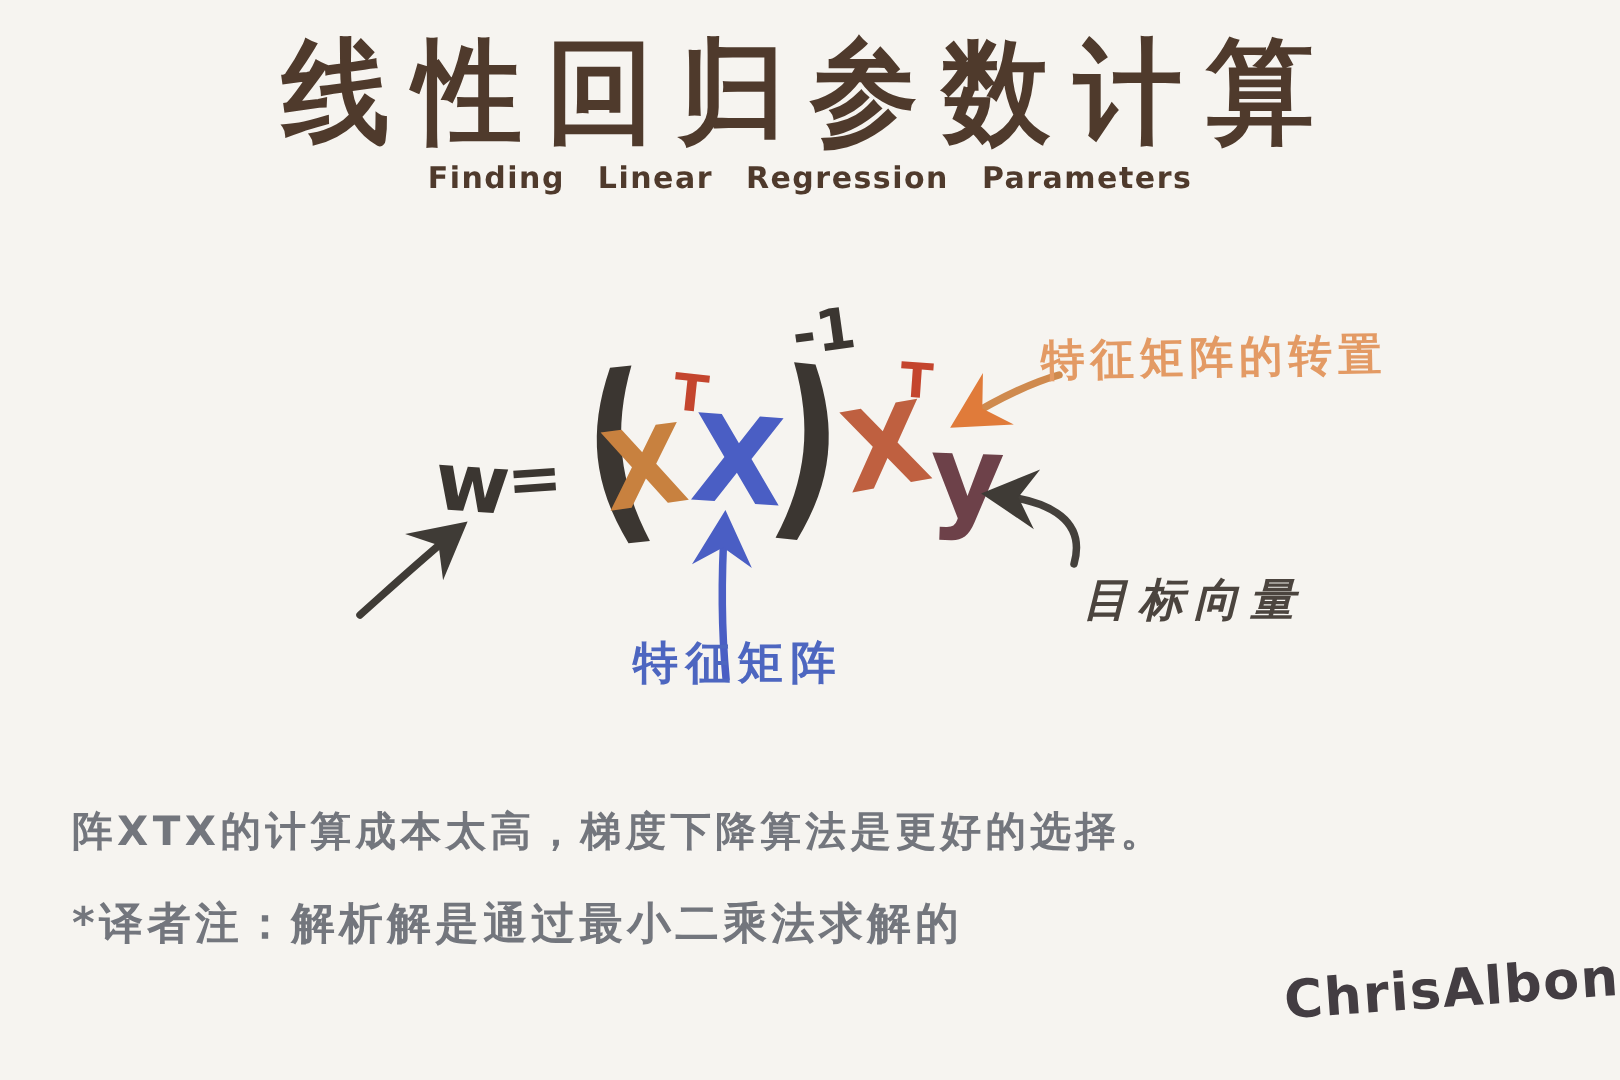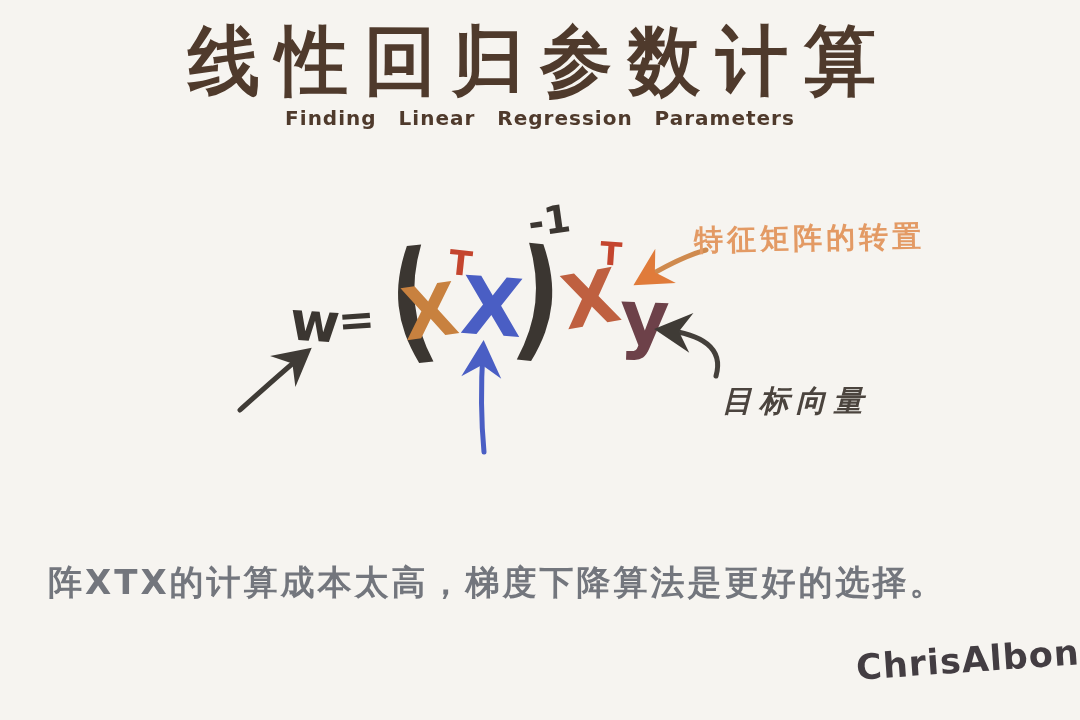--- a/index.html
+++ b/index.html
@@ -59,21 +59,21 @@
   
   .annot{position:absolute;line-height:1;white-space:nowrap;font-weight:bold;}
   .a-transpose{left:694px;top:224px;font-size:29px;letter-spacing:4px;color:var(--annot-orange);transform:rotate(-1deg);}
   .a-param{left:184px;top:400px;font-size:31px;letter-spacing:7px;color:var(--annot-dark);}
   .a-feature{left:422px;top:428px;font-size:30px;letter-spacing:5px;color:var(--annot-blue);}
   .a-target{left:722px;top:386px;font-size:30px;letter-spacing:7px;color:var(--annot-dark);font-style:italic;}
 
   
   .bodytext{position:absolute;left:48px;color:var(--body);font-weight:bold;white-space:nowrap;}
   .line1{top:478px;font-size:33px;letter-spacing:3px;}
-  .line2{top:560px;font-size:34px;letter-spacing:3px;}
+  .line2{top:536px;font-size:27px;letter-spacing:3px;}
   .note{top:596px;font-size:29px;letter-spacing:3px;}
 
   .signature{
     position:absolute;left:856px;top:640px;
     font-size:35px;font-weight:bold;color:var(--sig);
     transform:rotate(-4deg);letter-spacing:1px;
   }
 
   svg.arrows{position:absolute;inset:0;pointer-events:none;}
 </style>
@@ -111,19 +111,21 @@
         <path d="M0.5,0.5 L8,4.5 L0.5,8.5 L3,4.5 Z" fill="#e07b3a"></path>
       </marker>
     </defs>
     <path d="M240,410 C258,394 282,372 304,354" fill="none" stroke="#3f3b36" stroke-width="5" stroke-linecap="round" marker-end="url(#head-dark)"></path>
     <path d="M484,452 C481,420 481,382 483,350" fill="none" stroke="#4a5ec4" stroke-width="5" stroke-linecap="round" marker-end="url(#head-blue)"></path>
     <path d="M706,250 C684,256 662,268 642,280" fill="none" stroke="#cf8a4e" stroke-width="5" stroke-linecap="round" marker-end="url(#head-orange)"></path>
     <path d="M716,376 C724,348 702,334 664,330" fill="none" stroke="#44403b" stroke-width="5" stroke-linecap="round" marker-end="url(#head-dark)"></path>
   </svg>
 
   <div class="annot a-transpose">特征矩阵的转置</div>
+  <div class="annot a-feature">特征矩阵</div>
   <div class="annot a-target">目标向量</div>
 
   <div class="bodytext line2">阵XTX的计算成本太高，梯度下降算法是更好的选择。</div>
+  <div class="bodytext note">*译者注：解析解是通过最小二乘法求解的</div>
 
   <div class="signature">ChrisAlbon</div>
 
 </div>
 
 </body></html>

